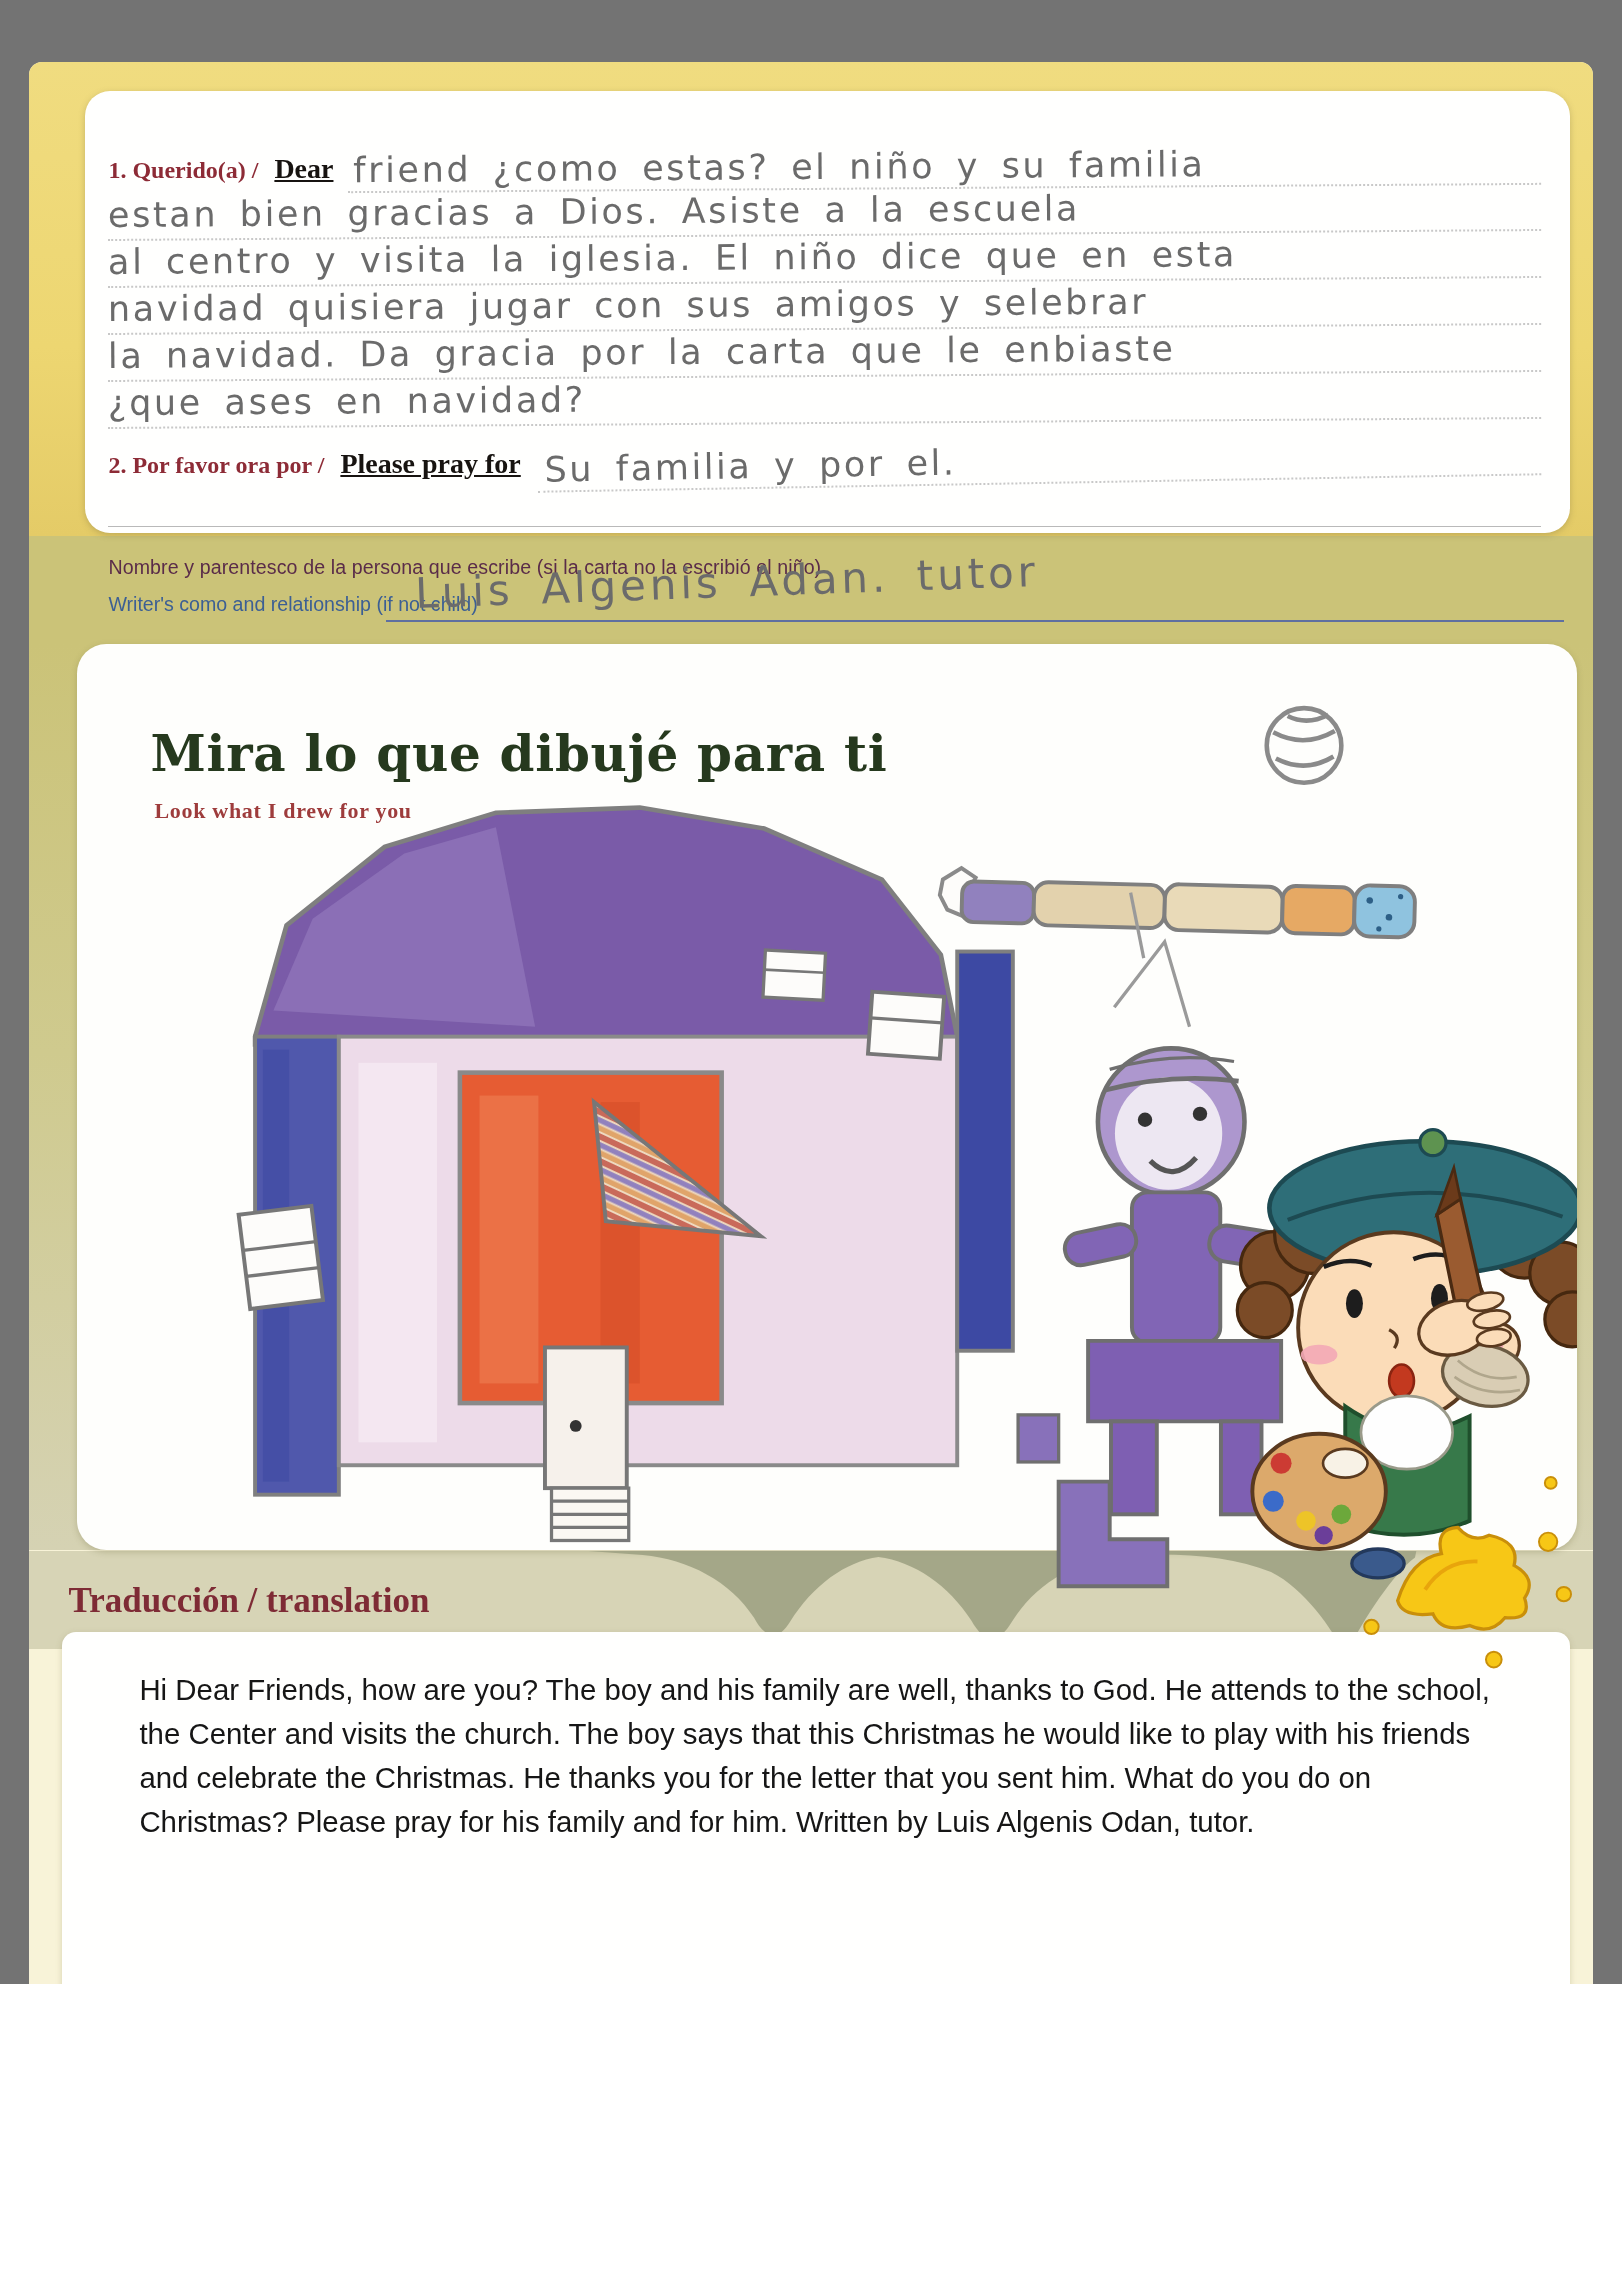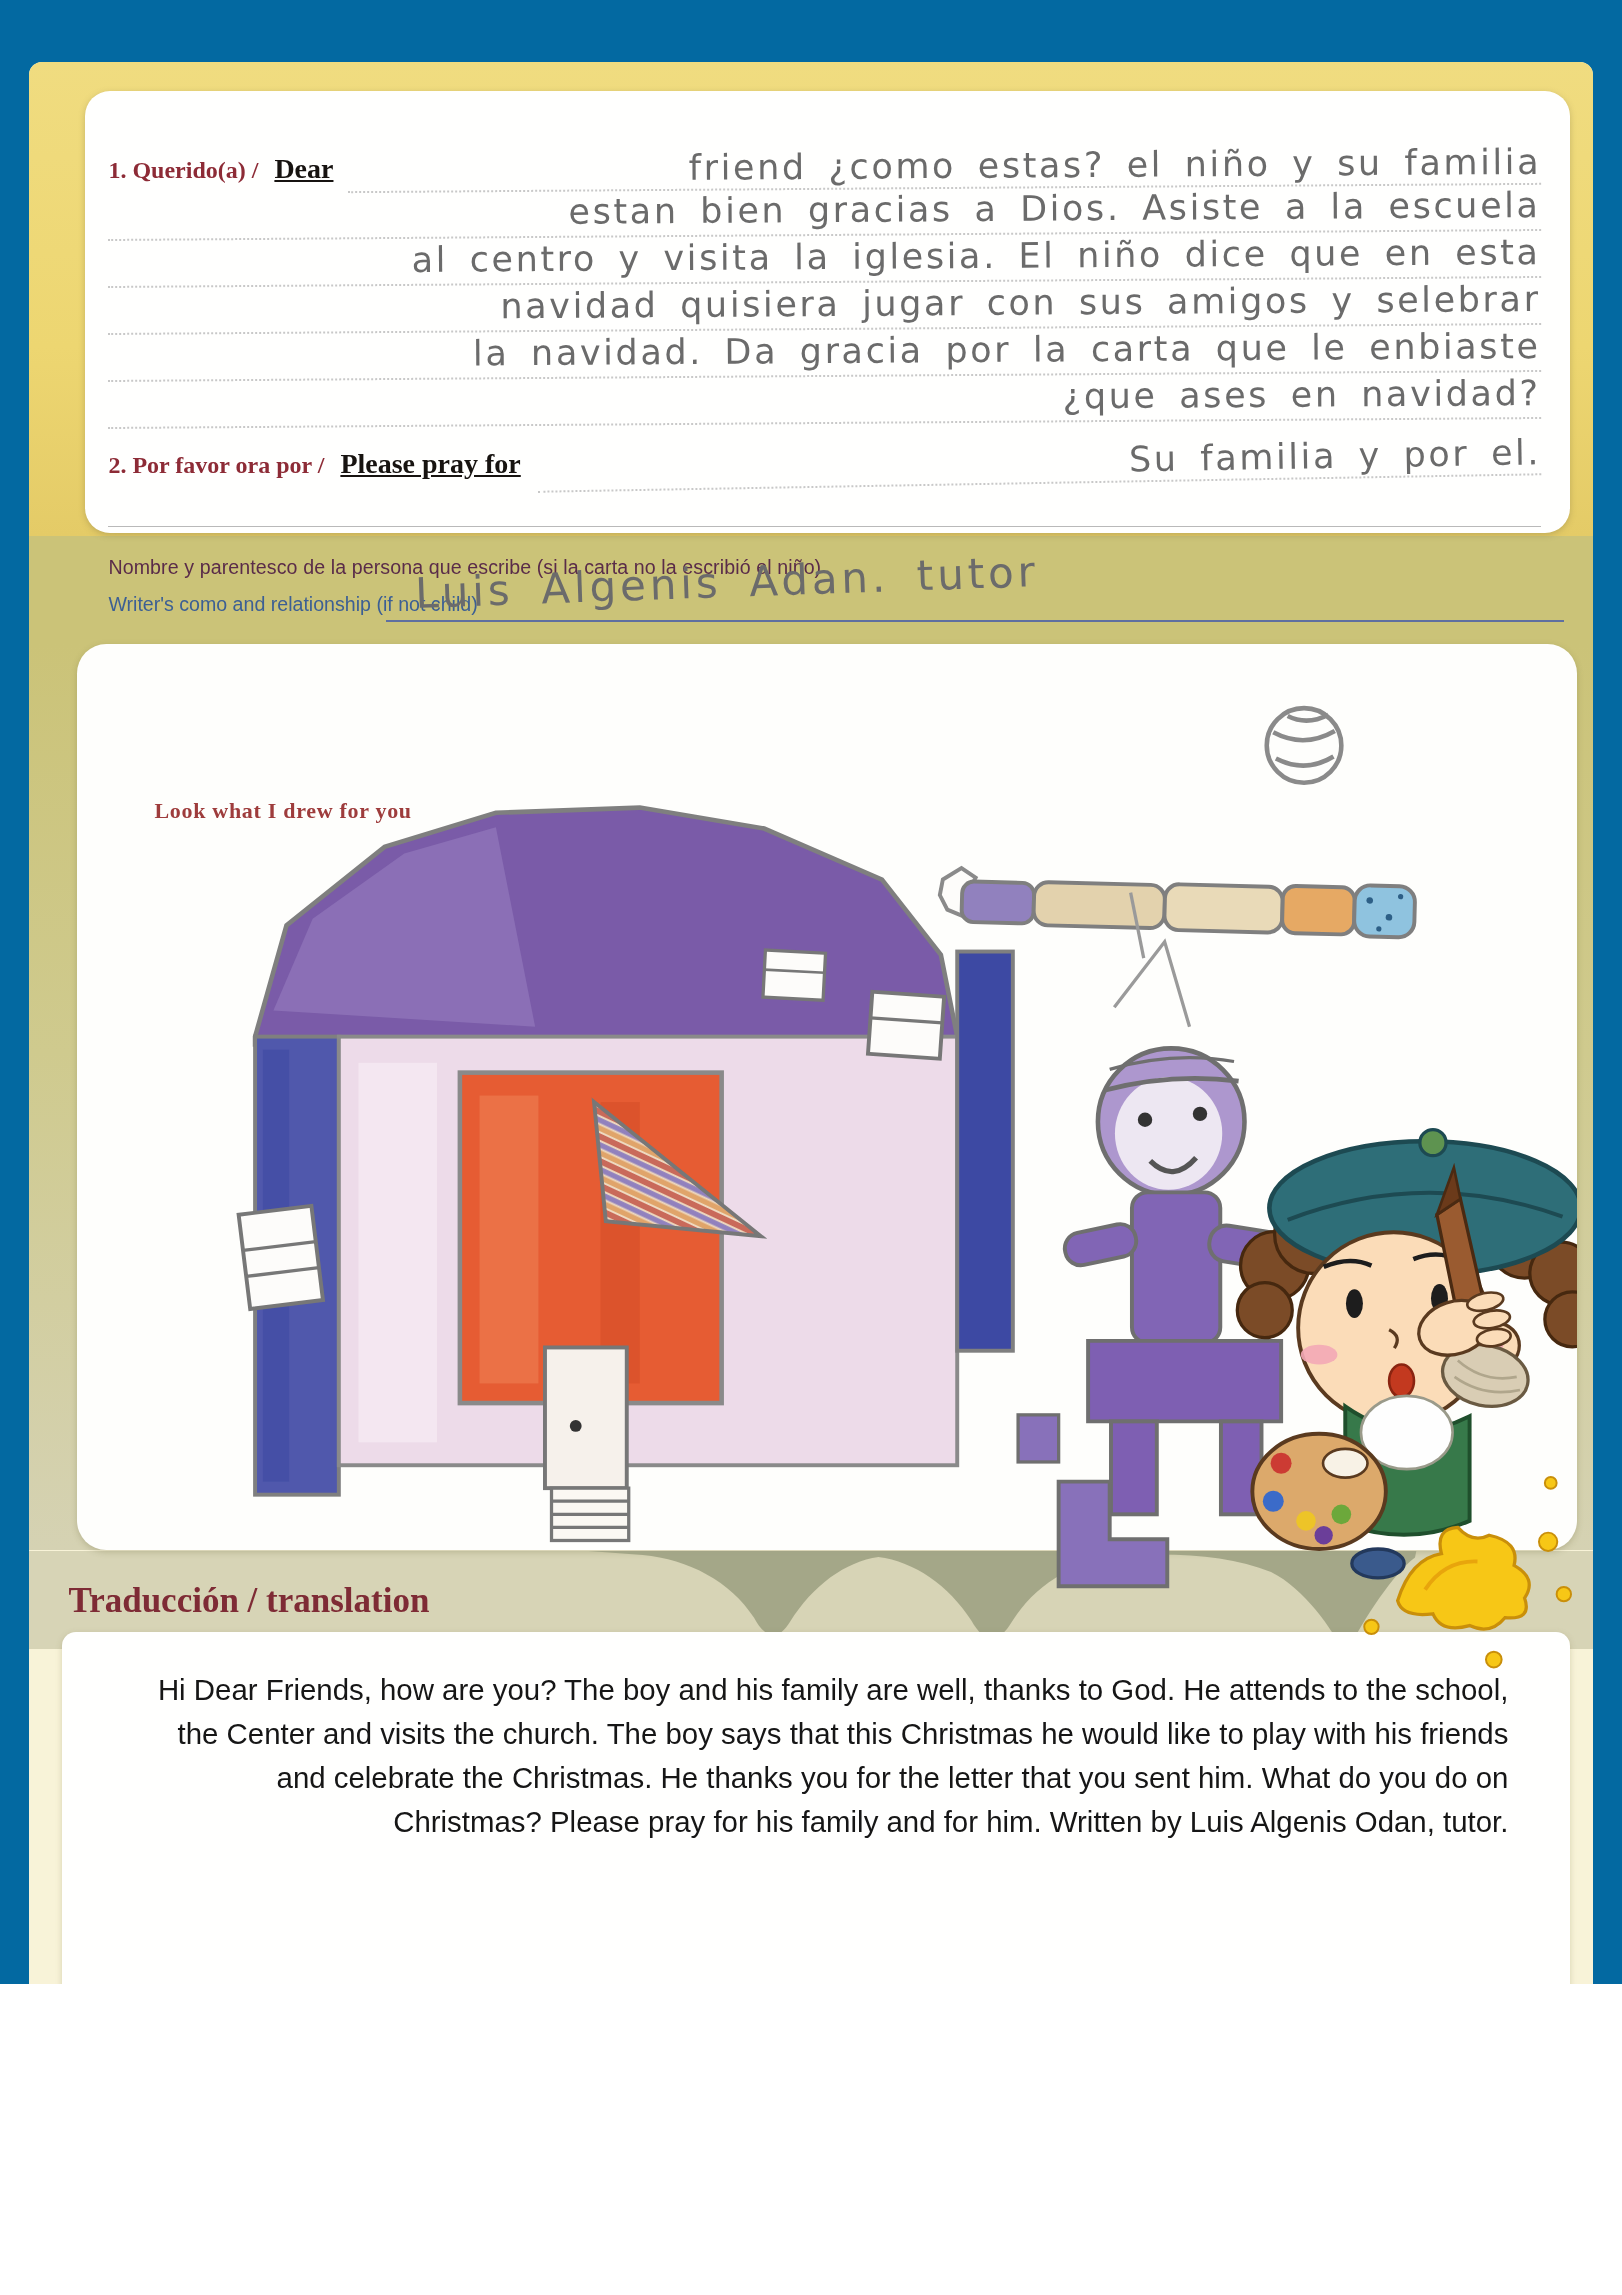--- a/index.html
+++ b/index.html
@@ -1,17 +1,17 @@
 <!DOCTYPE html>
 <html style="font-size:10.5px"><head>
 <meta charset="utf-8">
 <style>
   html,body{margin:0;padding:0;background:#ffffff;}
-  .page{position:relative;width:1623px;height:1984px;background:#0369a1;overflow:hidden;
-        font-family:"Liberation Sans",sans-serif;text-align:right;}
+  .page{position:relative;width:1623px;height:1984px;background:#737373;overflow:hidden;
+        font-family:"Liberation Sans",sans-serif;}
   .scan{position:absolute;left:29.4px;top:62px;width:1564px;height:2202px;border-radius:13px;
         overflow:hidden;background:#F8F3D8;}
   .band{position:absolute;left:0;width:1564px;}
   .band-yellow{top:0;height:474px;background:linear-gradient(180deg,#F0DC80 0%,#EDD671 60%,#E4CB67 100%);}
   .band-olive{top:474px;height:108px;background:#CBC378;}
   .band-olive2{top:582px;height:906px;background:linear-gradient(180deg,#CBC378 0%,#CFCA8E 45%,#D5D2B3 100%);}
   .band-sage{top:1489px;height:98px;background:#D7D4B6;}
   .band-cream{top:1587px;height:615px;background:#F8F3D8;}
   .hill{position:absolute;border-radius:50%;}
 
@@ -107,20 +107,21 @@
         <div class="lrow lrow-empty"></div>
       </div>
     </div>
 
     <div class="writer-label-es">Nombre y parentesco de la persona que escribe (si la carta no la escribió el niño)</div>
     <div class="writer-label-en">Writer's como and relationship (if not child)</div>
     <div class="writer-underline"></div>
     <div class="writer-value hw">Luis Algenis Adan. tutor</div>
 
     <div class="drawing-card">
+      <div class="drawing-title-es">Mira lo que dibujé para ti</div>
       <div class="drawing-title-en">Look what I drew for you</div>
     </div>
 
     <svg class="drawing-svg" viewBox="0 0 2292 1600">
 
       <g>
         <polygon points="272,600 320,430 470,310 640,258 860,250 1050,282 1230,360 1320,475 1345,600 1345,612 272,612" fill="#7A5BA8" stroke="#7f7f7f" stroke-width="7"></polygon>
         <polygon points="300,560 360,420 500,320 640,280 700,585" fill="#9B83C4" opacity="0.5"></polygon>
         <rect x="272" y="600" width="128" height="700" fill="#5058AC" stroke="#7f7f7f" stroke-width="6"></rect>
         <rect x="284" y="620" width="40" height="660" fill="#3D49A3" opacity="0.55"></rect>

